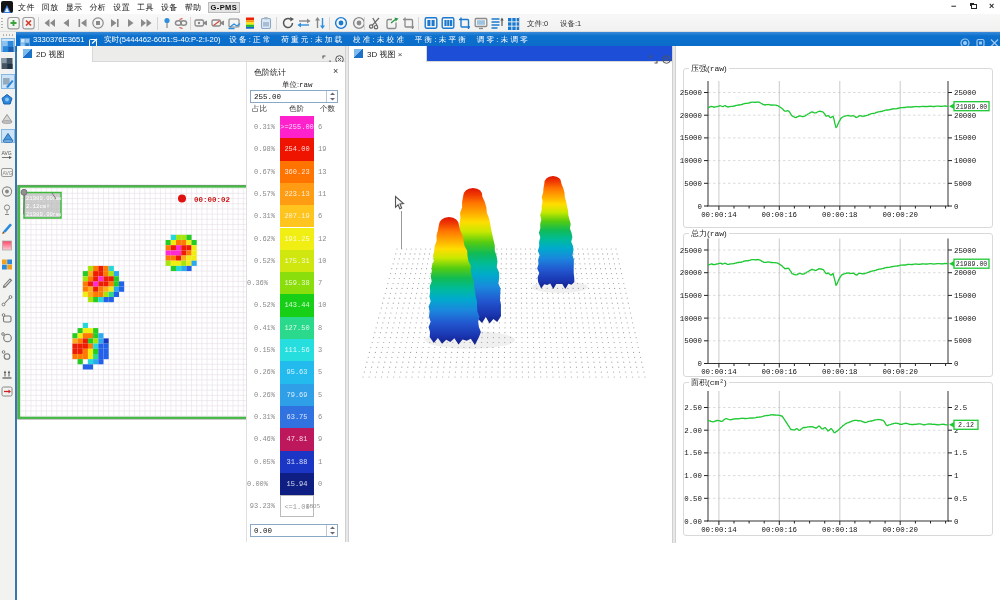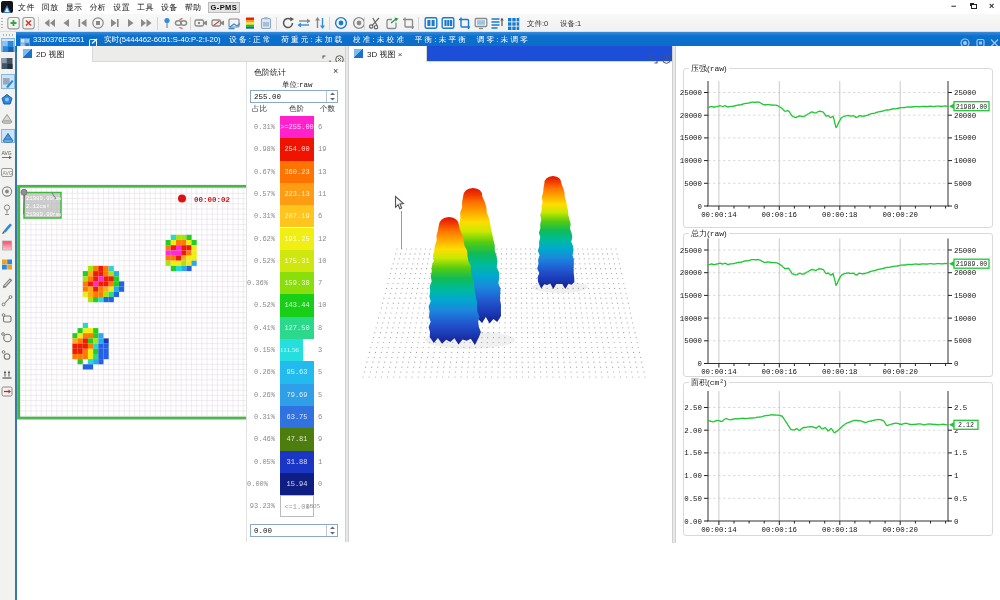--- a/index.html
+++ b/index.html
@@ -596,33 +596,33 @@
 <div style="position:absolute;left:247px;top:272.1px;width:28px;height:22.3px;line-height:22.3px;font-size:7px;font-family:'Liberation Mono',monospace;color:#8a8a8a;text-align:left">0.36%</div>
 <div style="position:absolute;left:280px;top:272.1px;width:34px;height:22.3px;background:#8ade0b;color:rgba(255,255,255,0.82);font-size:7px;font-family:'Liberation Mono',monospace;text-align:center;line-height:22.3px;box-sizing:border-box">159.38</div>
 <div style="position:absolute;left:318px;top:272.1px;width:24px;height:22.3px;line-height:22.3px;font-size:7px;font-family:'Liberation Mono',monospace;color:#8a8a8a">7</div>
 <div style="position:absolute;left:247px;top:294.4px;width:28px;height:22.3px;line-height:22.3px;font-size:7px;font-family:'Liberation Mono',monospace;color:#8a8a8a;text-align:right">0.52%</div>
 <div style="position:absolute;left:280px;top:294.4px;width:34px;height:22.3px;background:#17cf17;color:rgba(255,255,255,0.82);font-size:7px;font-family:'Liberation Mono',monospace;text-align:center;line-height:22.3px;box-sizing:border-box">143.44</div>
 <div style="position:absolute;left:318px;top:294.4px;width:24px;height:22.3px;line-height:22.3px;font-size:7px;font-family:'Liberation Mono',monospace;color:#8a8a8a">10</div>
 <div style="position:absolute;left:247px;top:316.7px;width:28px;height:22.3px;line-height:22.3px;font-size:7px;font-family:'Liberation Mono',monospace;color:#8a8a8a;text-align:right">0.41%</div>
 <div style="position:absolute;left:280px;top:316.7px;width:34px;height:22.3px;background:#2bd98d;color:rgba(255,255,255,0.82);font-size:7px;font-family:'Liberation Mono',monospace;text-align:center;line-height:22.3px;box-sizing:border-box">127.50</div>
 <div style="position:absolute;left:318px;top:316.7px;width:24px;height:22.3px;line-height:22.3px;font-size:7px;font-family:'Liberation Mono',monospace;color:#8a8a8a">8</div>
 <div style="position:absolute;left:247px;top:339.0px;width:28px;height:22.3px;line-height:22.3px;font-size:7px;font-family:'Liberation Mono',monospace;color:#8a8a8a;text-align:right">0.15%</div>
-<div style="position:absolute;left:280px;top:339.0px;width:23px;height:22.3px;background:#27dede;color:rgba(255,255,255,0.82);font-size:7px;font-family:Liberation Serif, serif;text-align:left;line-height:22.3px;box-sizing:border-box">111.56</div>
+<div style="position:absolute;left:280px;top:339.0px;width:34px;height:22.3px;background:#27dede;color:rgba(255,255,255,0.82);font-size:7px;font-family:Liberation Mono, monospace;text-align:center;line-height:22.3px;box-sizing:border-box">111.56</div>
 <div style="position:absolute;left:318px;top:339.0px;width:24px;height:22.3px;line-height:22.3px;font-size:7px;font-family:'Liberation Mono',monospace;color:#8a8a8a">3</div>
 <div style="position:absolute;left:247px;top:361.3px;width:28px;height:22.3px;line-height:22.3px;font-size:7px;font-family:'Liberation Mono',monospace;color:#8a8a8a;text-align:right">0.26%</div>
 <div style="position:absolute;left:280px;top:361.3px;width:34px;height:22.3px;background:#23bbee;color:rgba(255,255,255,0.82);font-size:7px;font-family:'Liberation Mono',monospace;text-align:center;line-height:22.3px;box-sizing:border-box">95.63</div>
 <div style="position:absolute;left:318px;top:361.3px;width:24px;height:22.3px;line-height:22.3px;font-size:7px;font-family:'Liberation Mono',monospace;color:#8a8a8a">5</div>
 <div style="position:absolute;left:247px;top:383.6px;width:28px;height:22.3px;line-height:22.3px;font-size:7px;font-family:'Liberation Mono',monospace;color:#8a8a8a;text-align:right">0.26%</div>
 <div style="position:absolute;left:280px;top:383.6px;width:34px;height:22.3px;background:#2f9fe8;color:rgba(255,255,255,0.82);font-size:7px;font-family:'Liberation Mono',monospace;text-align:center;line-height:22.3px;box-sizing:border-box">79.69</div>
 <div style="position:absolute;left:318px;top:383.6px;width:24px;height:22.3px;line-height:22.3px;font-size:7px;font-family:'Liberation Mono',monospace;color:#8a8a8a">5</div>
 <div style="position:absolute;left:247px;top:405.9px;width:28px;height:22.3px;line-height:22.3px;font-size:7px;font-family:'Liberation Mono',monospace;color:#8a8a8a;text-align:right">0.31%</div>
 <div style="position:absolute;left:280px;top:405.9px;width:34px;height:22.3px;background:#2f72e0;color:rgba(255,255,255,0.82);font-size:7px;font-family:'Liberation Mono',monospace;text-align:center;line-height:22.3px;box-sizing:border-box">63.75</div>
 <div style="position:absolute;left:318px;top:405.9px;width:24px;height:22.3px;line-height:22.3px;font-size:7px;font-family:'Liberation Mono',monospace;color:#8a8a8a">6</div>
 <div style="position:absolute;left:247px;top:428.2px;width:28px;height:22.3px;line-height:22.3px;font-size:7px;font-family:'Liberation Mono',monospace;color:#8a8a8a;text-align:right">0.46%</div>
-<div style="position:absolute;left:280px;top:428.2px;width:34px;height:33px;background:#4d7c0f;color:rgba(255,255,255,0.82);font-size:7px;font-family:'Liberation Mono',monospace;text-align:center;line-height:22.3px;box-sizing:border-box">47.81</div>
+<div style="position:absolute;left:280px;top:428.2px;width:34px;height:33px;background:#be185d;color:rgba(255,255,255,0.82);font-size:7px;font-family:'Liberation Mono',monospace;text-align:center;line-height:22.3px;box-sizing:border-box">47.81</div>
 <div style="position:absolute;left:318px;top:428.2px;width:24px;height:22.3px;line-height:22.3px;font-size:7px;font-family:'Liberation Mono',monospace;color:#8a8a8a">9</div>
 <div style="position:absolute;left:247px;top:450.5px;width:28px;height:22.3px;line-height:22.3px;font-size:7px;font-family:'Liberation Mono',monospace;color:#8a8a8a;text-align:right">0.05%</div>
 <div style="position:absolute;left:280px;top:450.5px;width:34px;height:22.3px;background:#1b36c4;color:rgba(255,255,255,0.82);font-size:7px;font-family:'Liberation Mono',monospace;text-align:center;line-height:22.3px;box-sizing:border-box">31.88</div>
 <div style="position:absolute;left:318px;top:450.5px;width:24px;height:22.3px;line-height:22.3px;font-size:7px;font-family:'Liberation Mono',monospace;color:#8a8a8a">1</div>
 <div style="position:absolute;left:247px;top:472.8px;width:28px;height:22.3px;line-height:22.3px;font-size:7px;font-family:'Liberation Mono',monospace;color:#8a8a8a;text-align:left">0.00%</div>
 <div style="position:absolute;left:280px;top:472.8px;width:34px;height:22.3px;background:#0e1e82;color:rgba(255,255,255,0.82);font-size:7px;font-family:'Liberation Mono',monospace;text-align:center;line-height:22.3px;box-sizing:border-box">15.94</div>
 <div style="position:absolute;left:318px;top:472.8px;width:24px;height:22.3px;line-height:22.3px;font-size:7px;font-family:'Liberation Mono',monospace;color:#8a8a8a">0</div>
 <div style="position:absolute;left:247px;top:495.1px;width:28px;height:22.3px;line-height:22.3px;font-size:7px;font-family:'Liberation Mono',monospace;color:#8a8a8a;text-align:right">93.23%</div>
 <div style="position:absolute;left:280px;top:495.1px;width:34px;height:22.3px;border:1px solid #bbb;background:#ffffff;color:#999;font-size:7px;font-family:'Liberation Mono',monospace;text-align:center;line-height:22.3px;box-sizing:border-box">&lt;=1.00</div>
 <div style="position:absolute;left:306px;top:495.1px;width:24px;height:22.3px;line-height:22.3px;font-size:7px;font-family:Liberation Serif, serif;color:#8a8a8a">1805</div>

